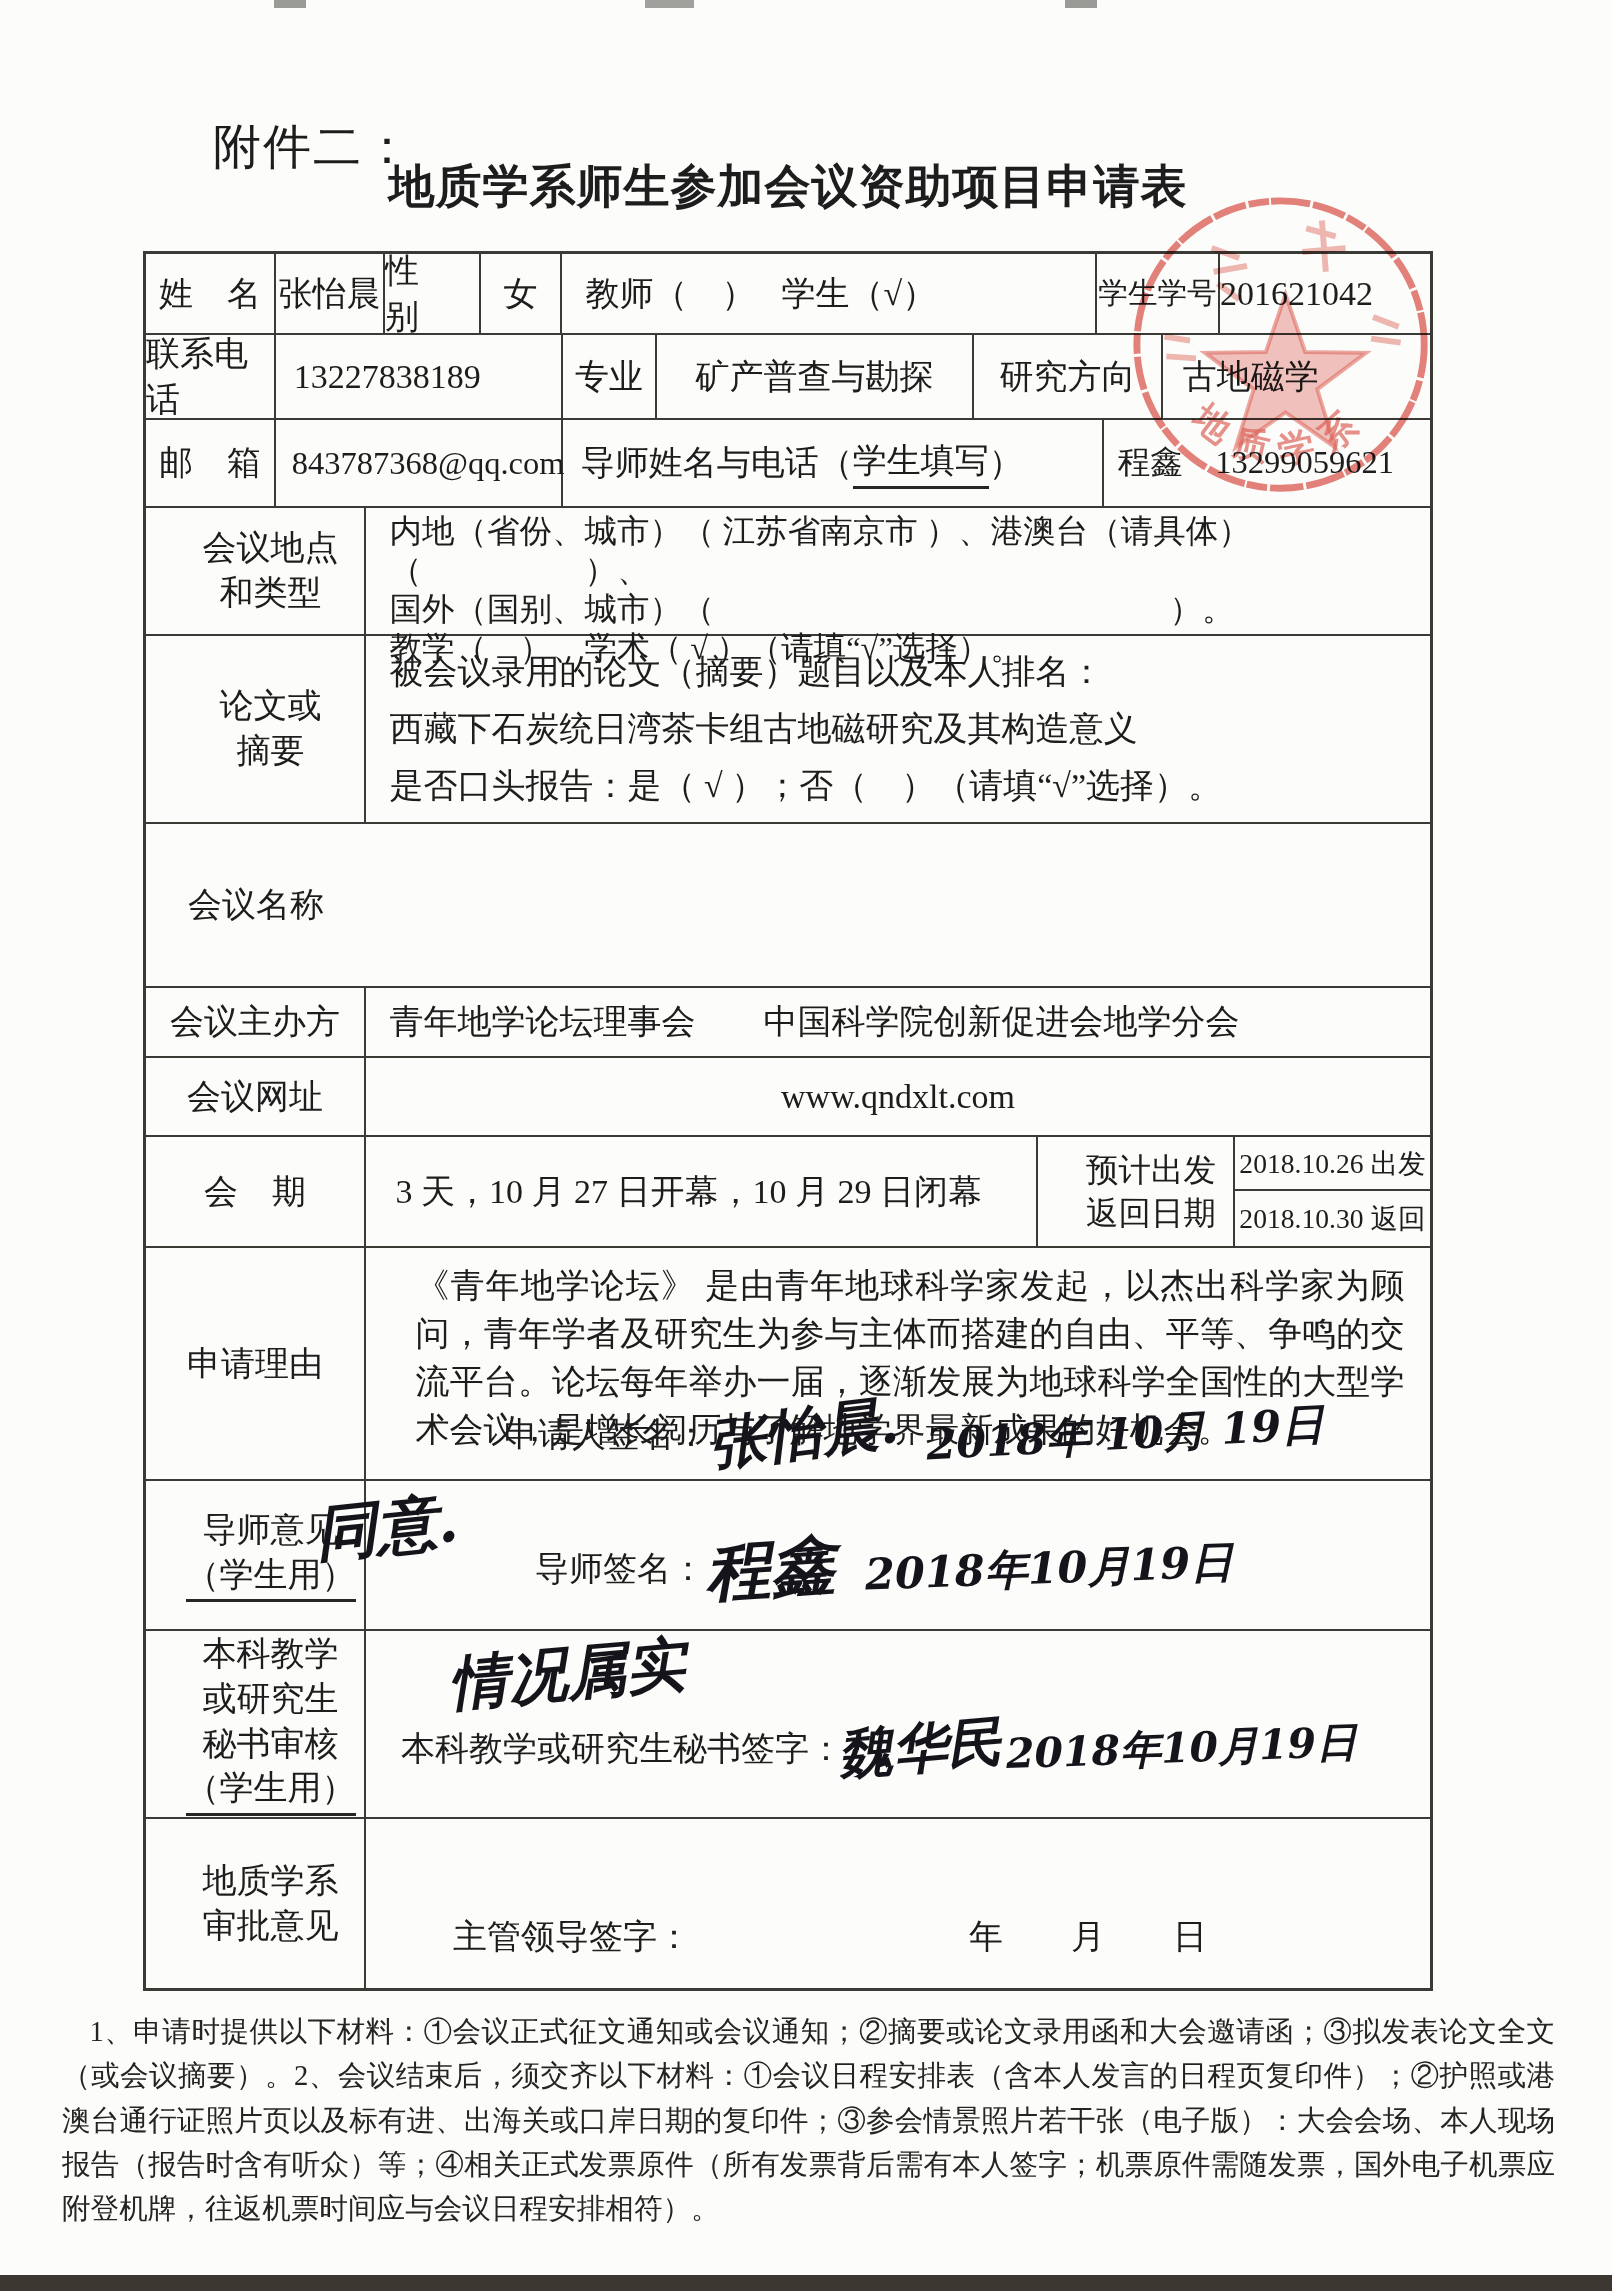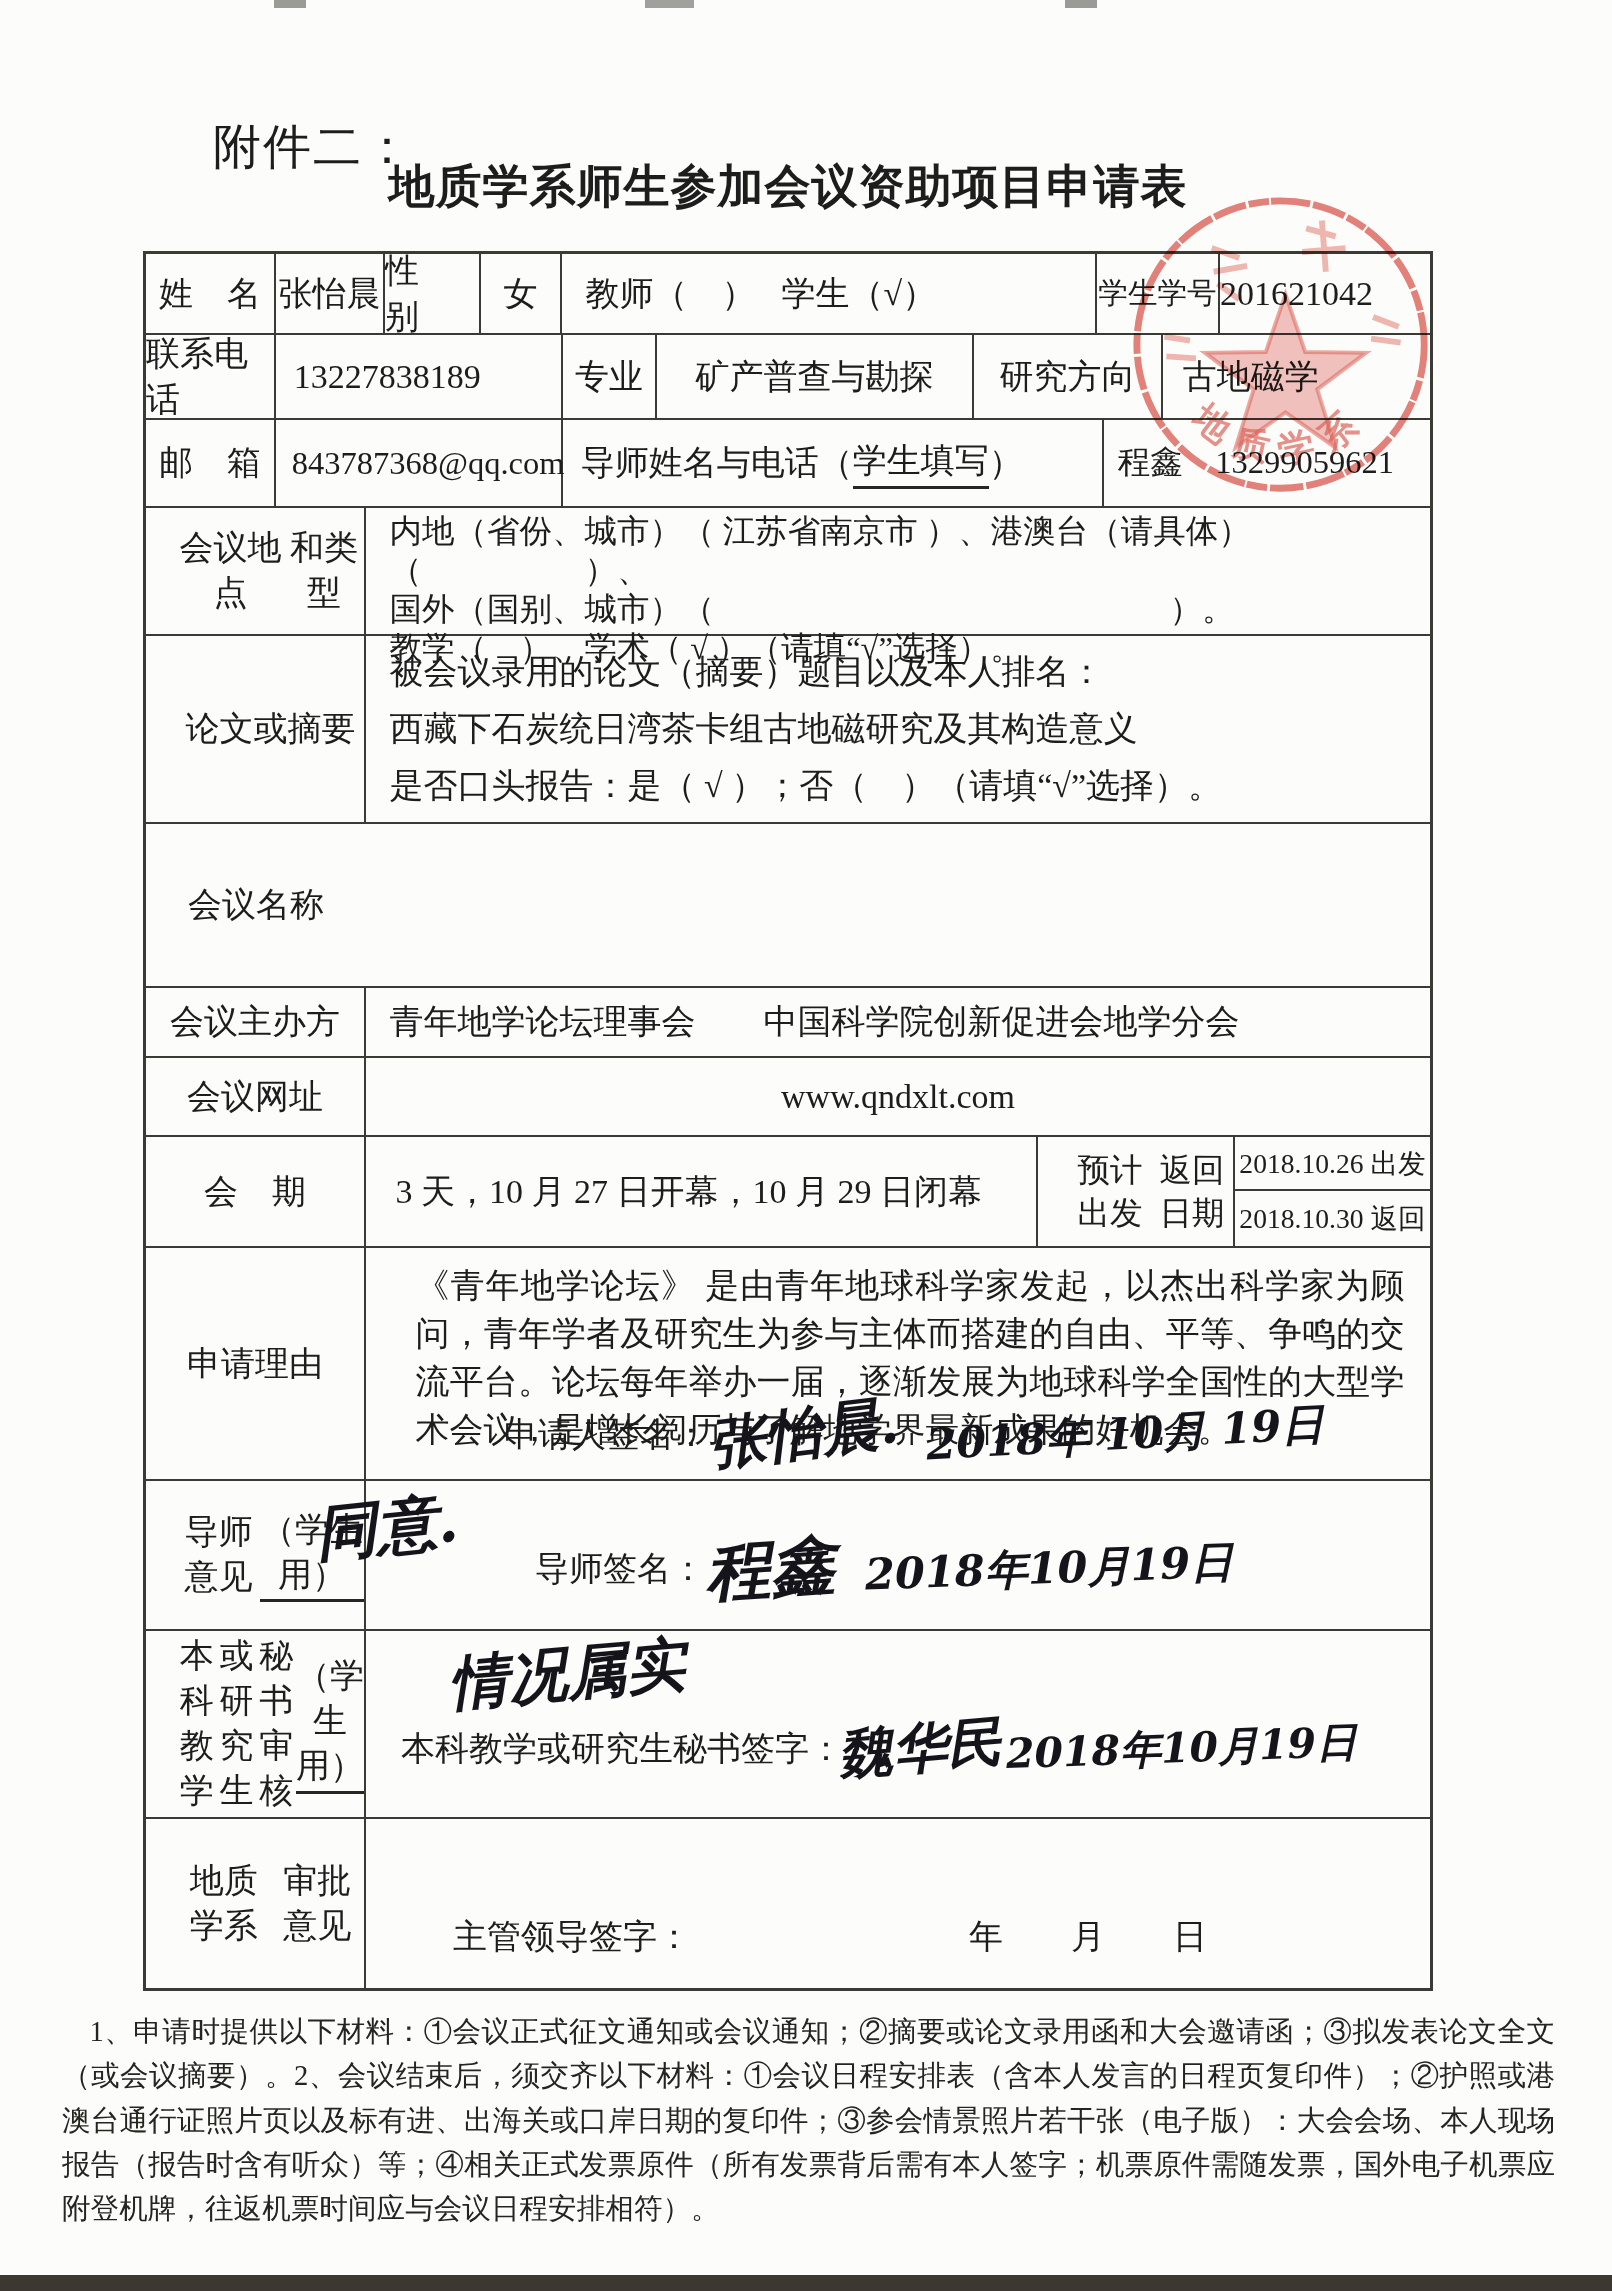--- a/index.html
+++ b/index.html
@@ -31,21 +31,21 @@
   
   .tbl{position:absolute;left:143px;top:251px;width:1290px;height:1740px;
     border:3px solid var(--ln);box-sizing:border-box;display:flex;flex-direction:column;
     font-size:34px;}
   .row{display:flex;border-bottom:2px solid var(--ln);box-sizing:border-box;flex:0 0 auto;}
   .row:last-child{border-bottom:none;flex:1 1 auto;}
   .c{display:flex;align-items:center;justify-content:center;box-sizing:border-box;
      border-right:2px solid var(--ln);position:relative;}
   .c:last-child{border-right:none;}
   .c.left{justify-content:flex-start;}
-  .lbl{line-height:1.32;text-align:center;padding-left:31px;}
+  .lbl{flex-direction:column;line-height:1.32;text-align:center;padding-left:31px;}
   .stack{flex-direction:column;align-items:stretch;justify-content:center;padding:0;}
   .ul{border-bottom:3px solid #262626;padding-bottom:2px;}
   .nowrap{white-space:nowrap;}
 
   
   .hw{font-family:"DejaVu Serif",serif;font-style:italic;font-weight:600;color:#14141a;
       display:inline-block;white-space:nowrap;}
 
   .para{padding:13.8px 25.6px 0 25.6px;line-height:48px;text-align:justify;margin-left:24px;}
   .sigline{position:absolute;display:flex;align-items:center;}

